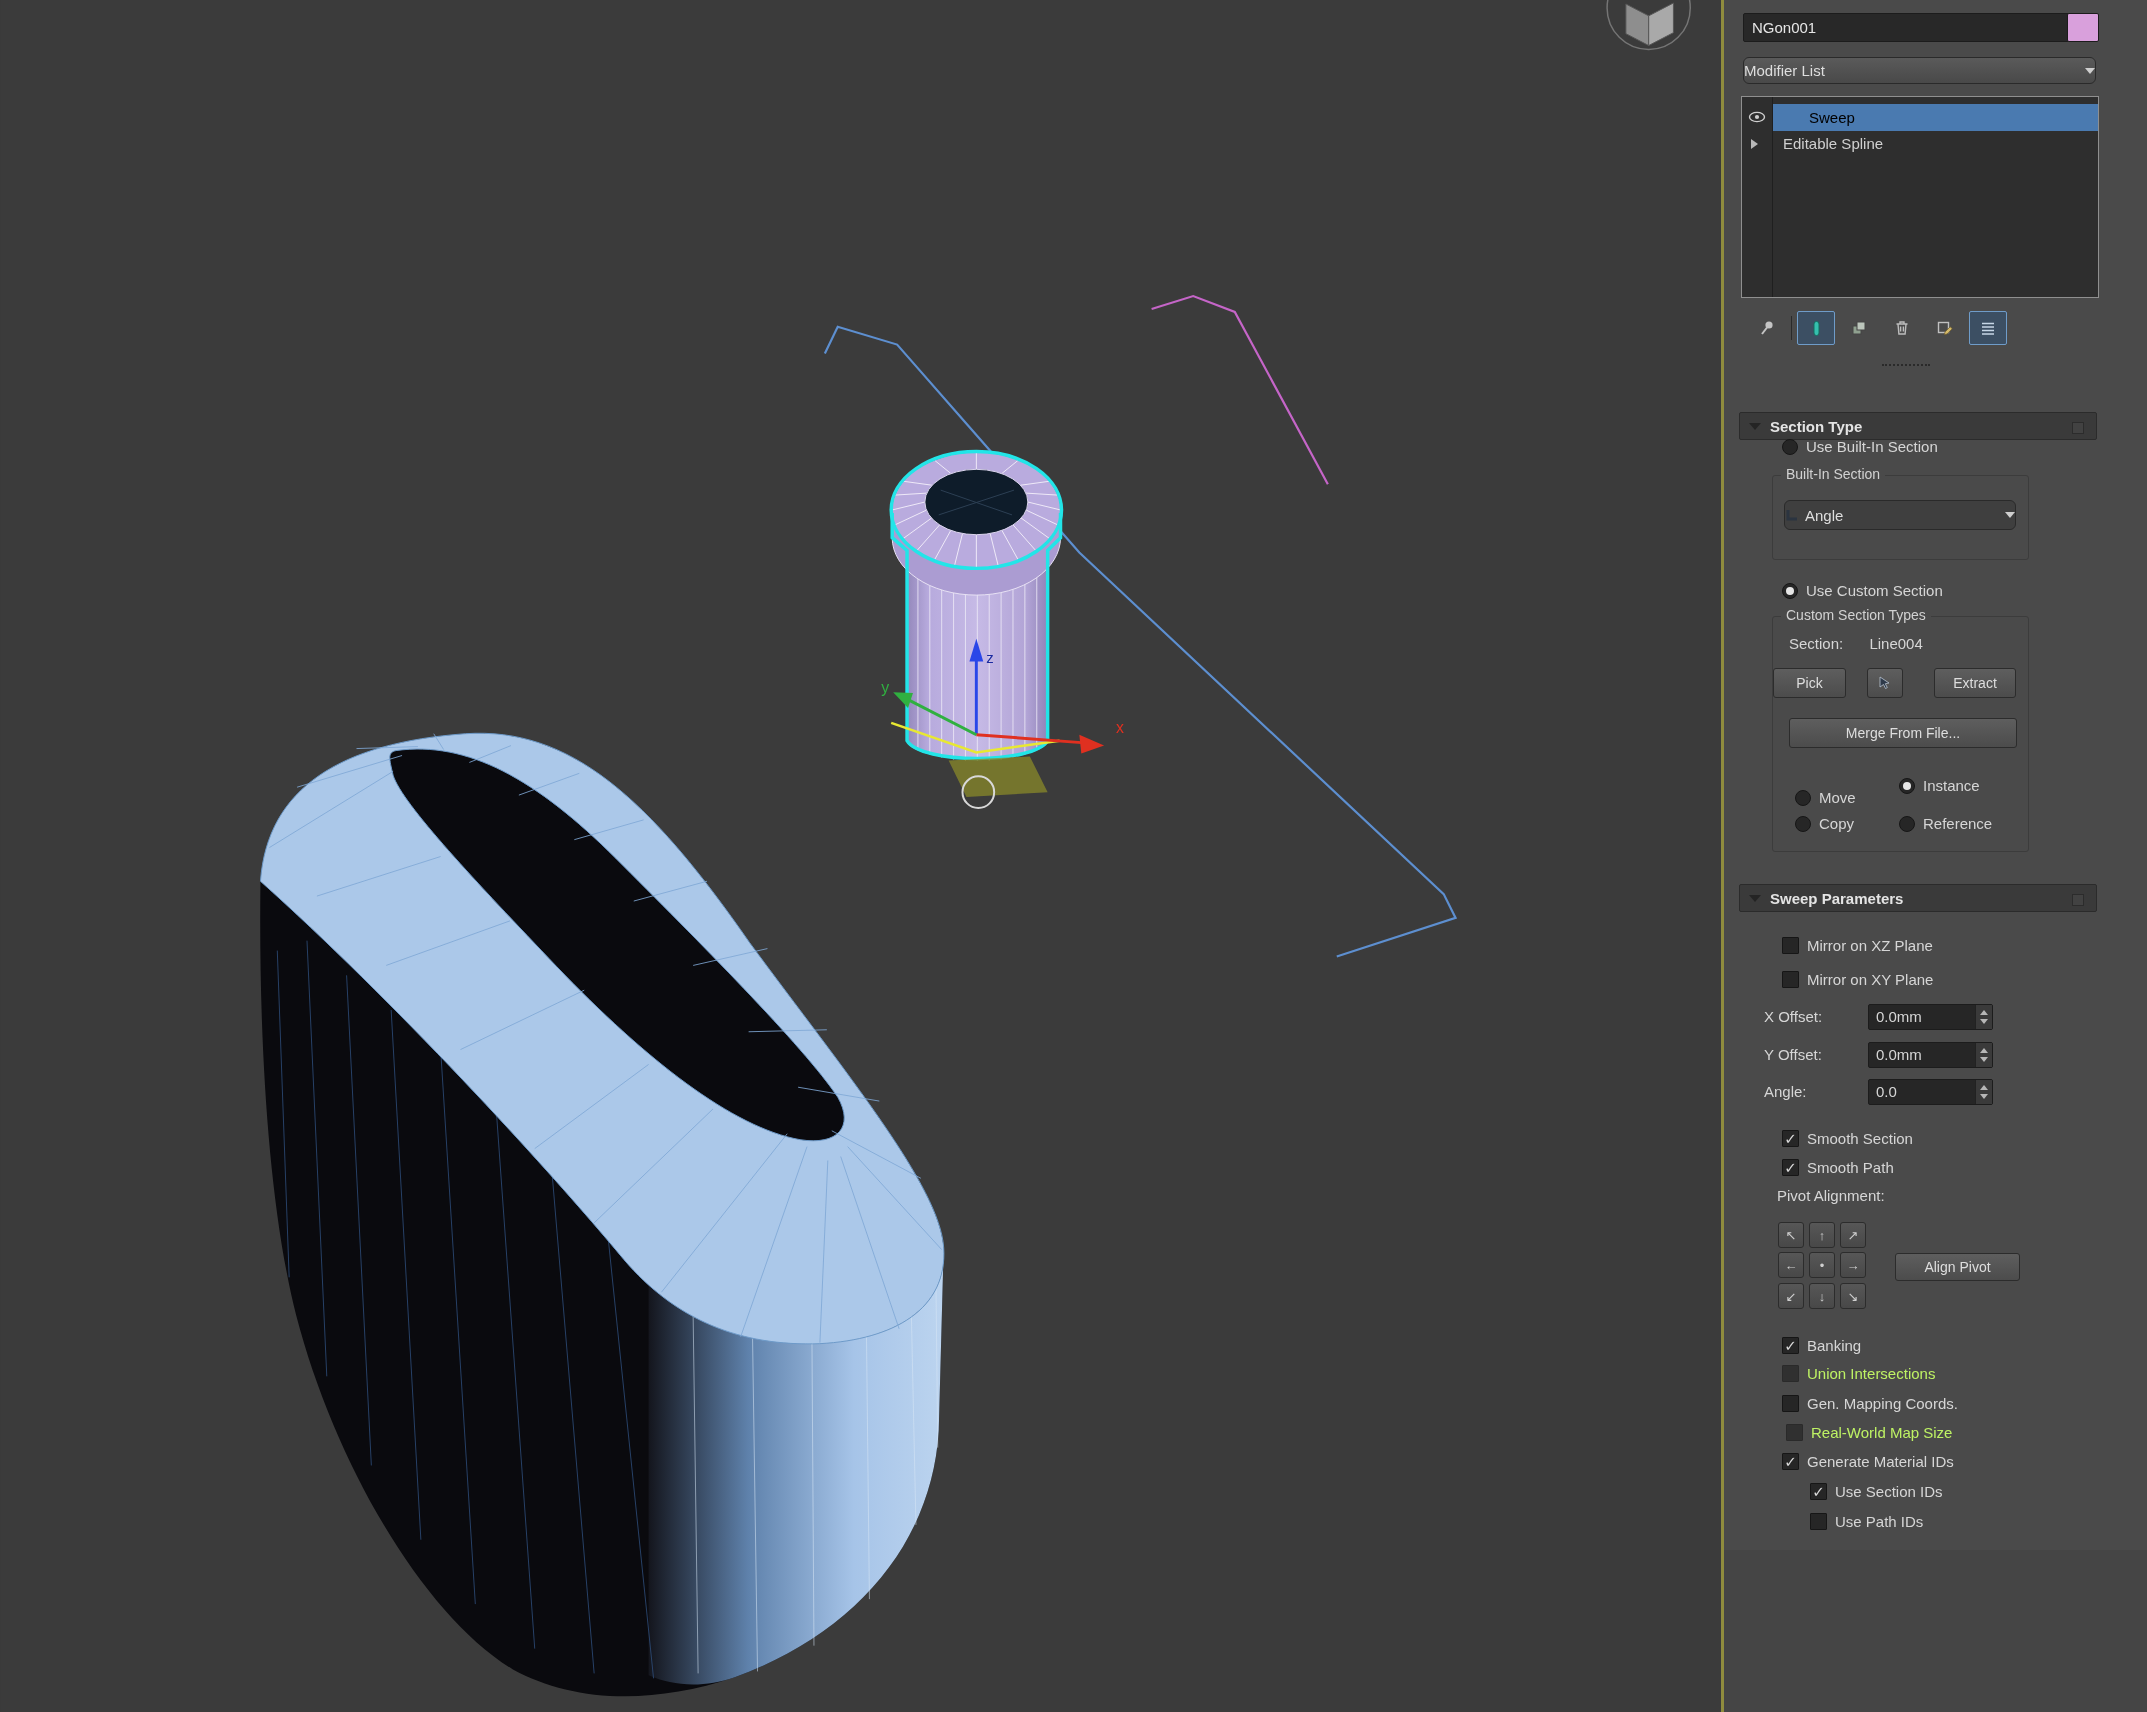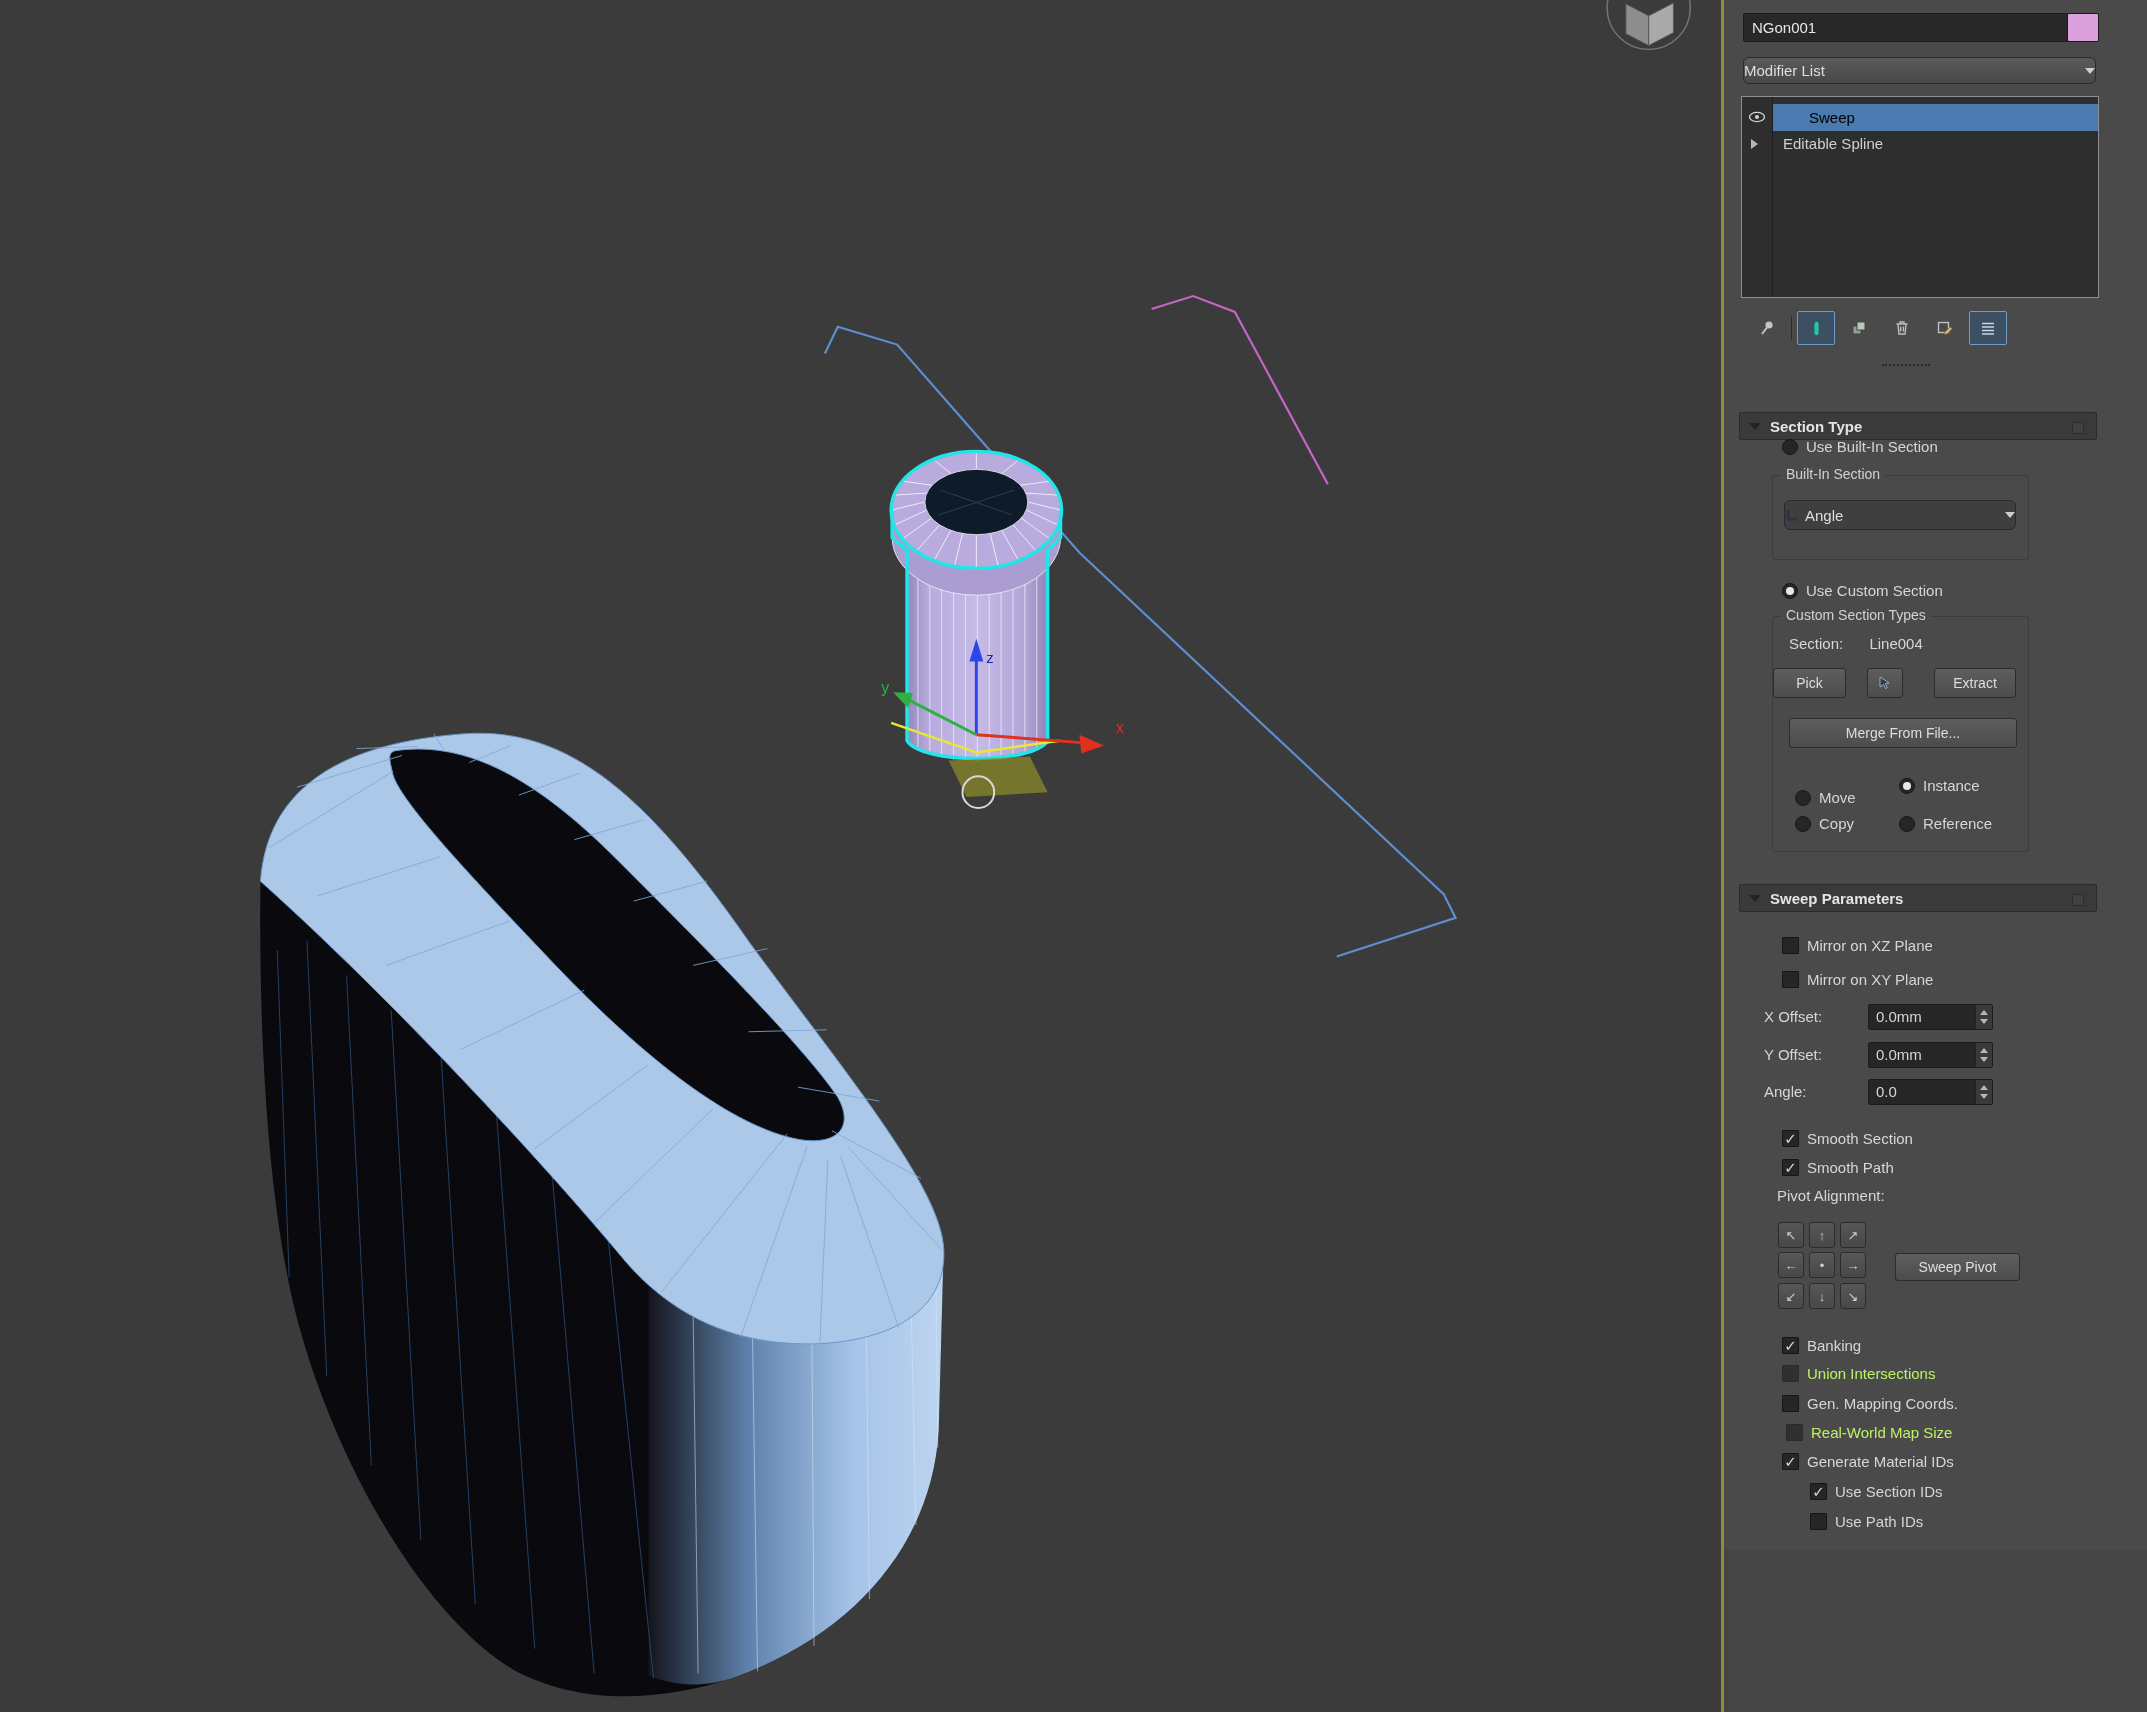--- a/index.html
+++ b/index.html
@@ -436,21 +436,21 @@
         <span>↙</span>
       </div>
     <div class="pbtn" style="left:85px;top:1283px;">
         <span>↓</span>
       </div>
     <div class="pbtn" style="left:116px;top:1283px;">
         <span>↘</span>
       </div>
 
     <div class="btn abs" style="left:171px;top:1253px;width:125px;height:28px;">
-      <span>Sweep Pivot</span>
+      <span>Align Pivot</span>
     </div>
 
     <div class="cb abs" style="left:58px;top:1337px;">
       <span class="cb-box">
           <span class="cb-check">✓</span>
         </span>
       <span class="cb-label">Banking</span>
     </div>
     <div class="cb abs disabled" style="left:58px;top:1365px;">
       <span class="cb-box">

